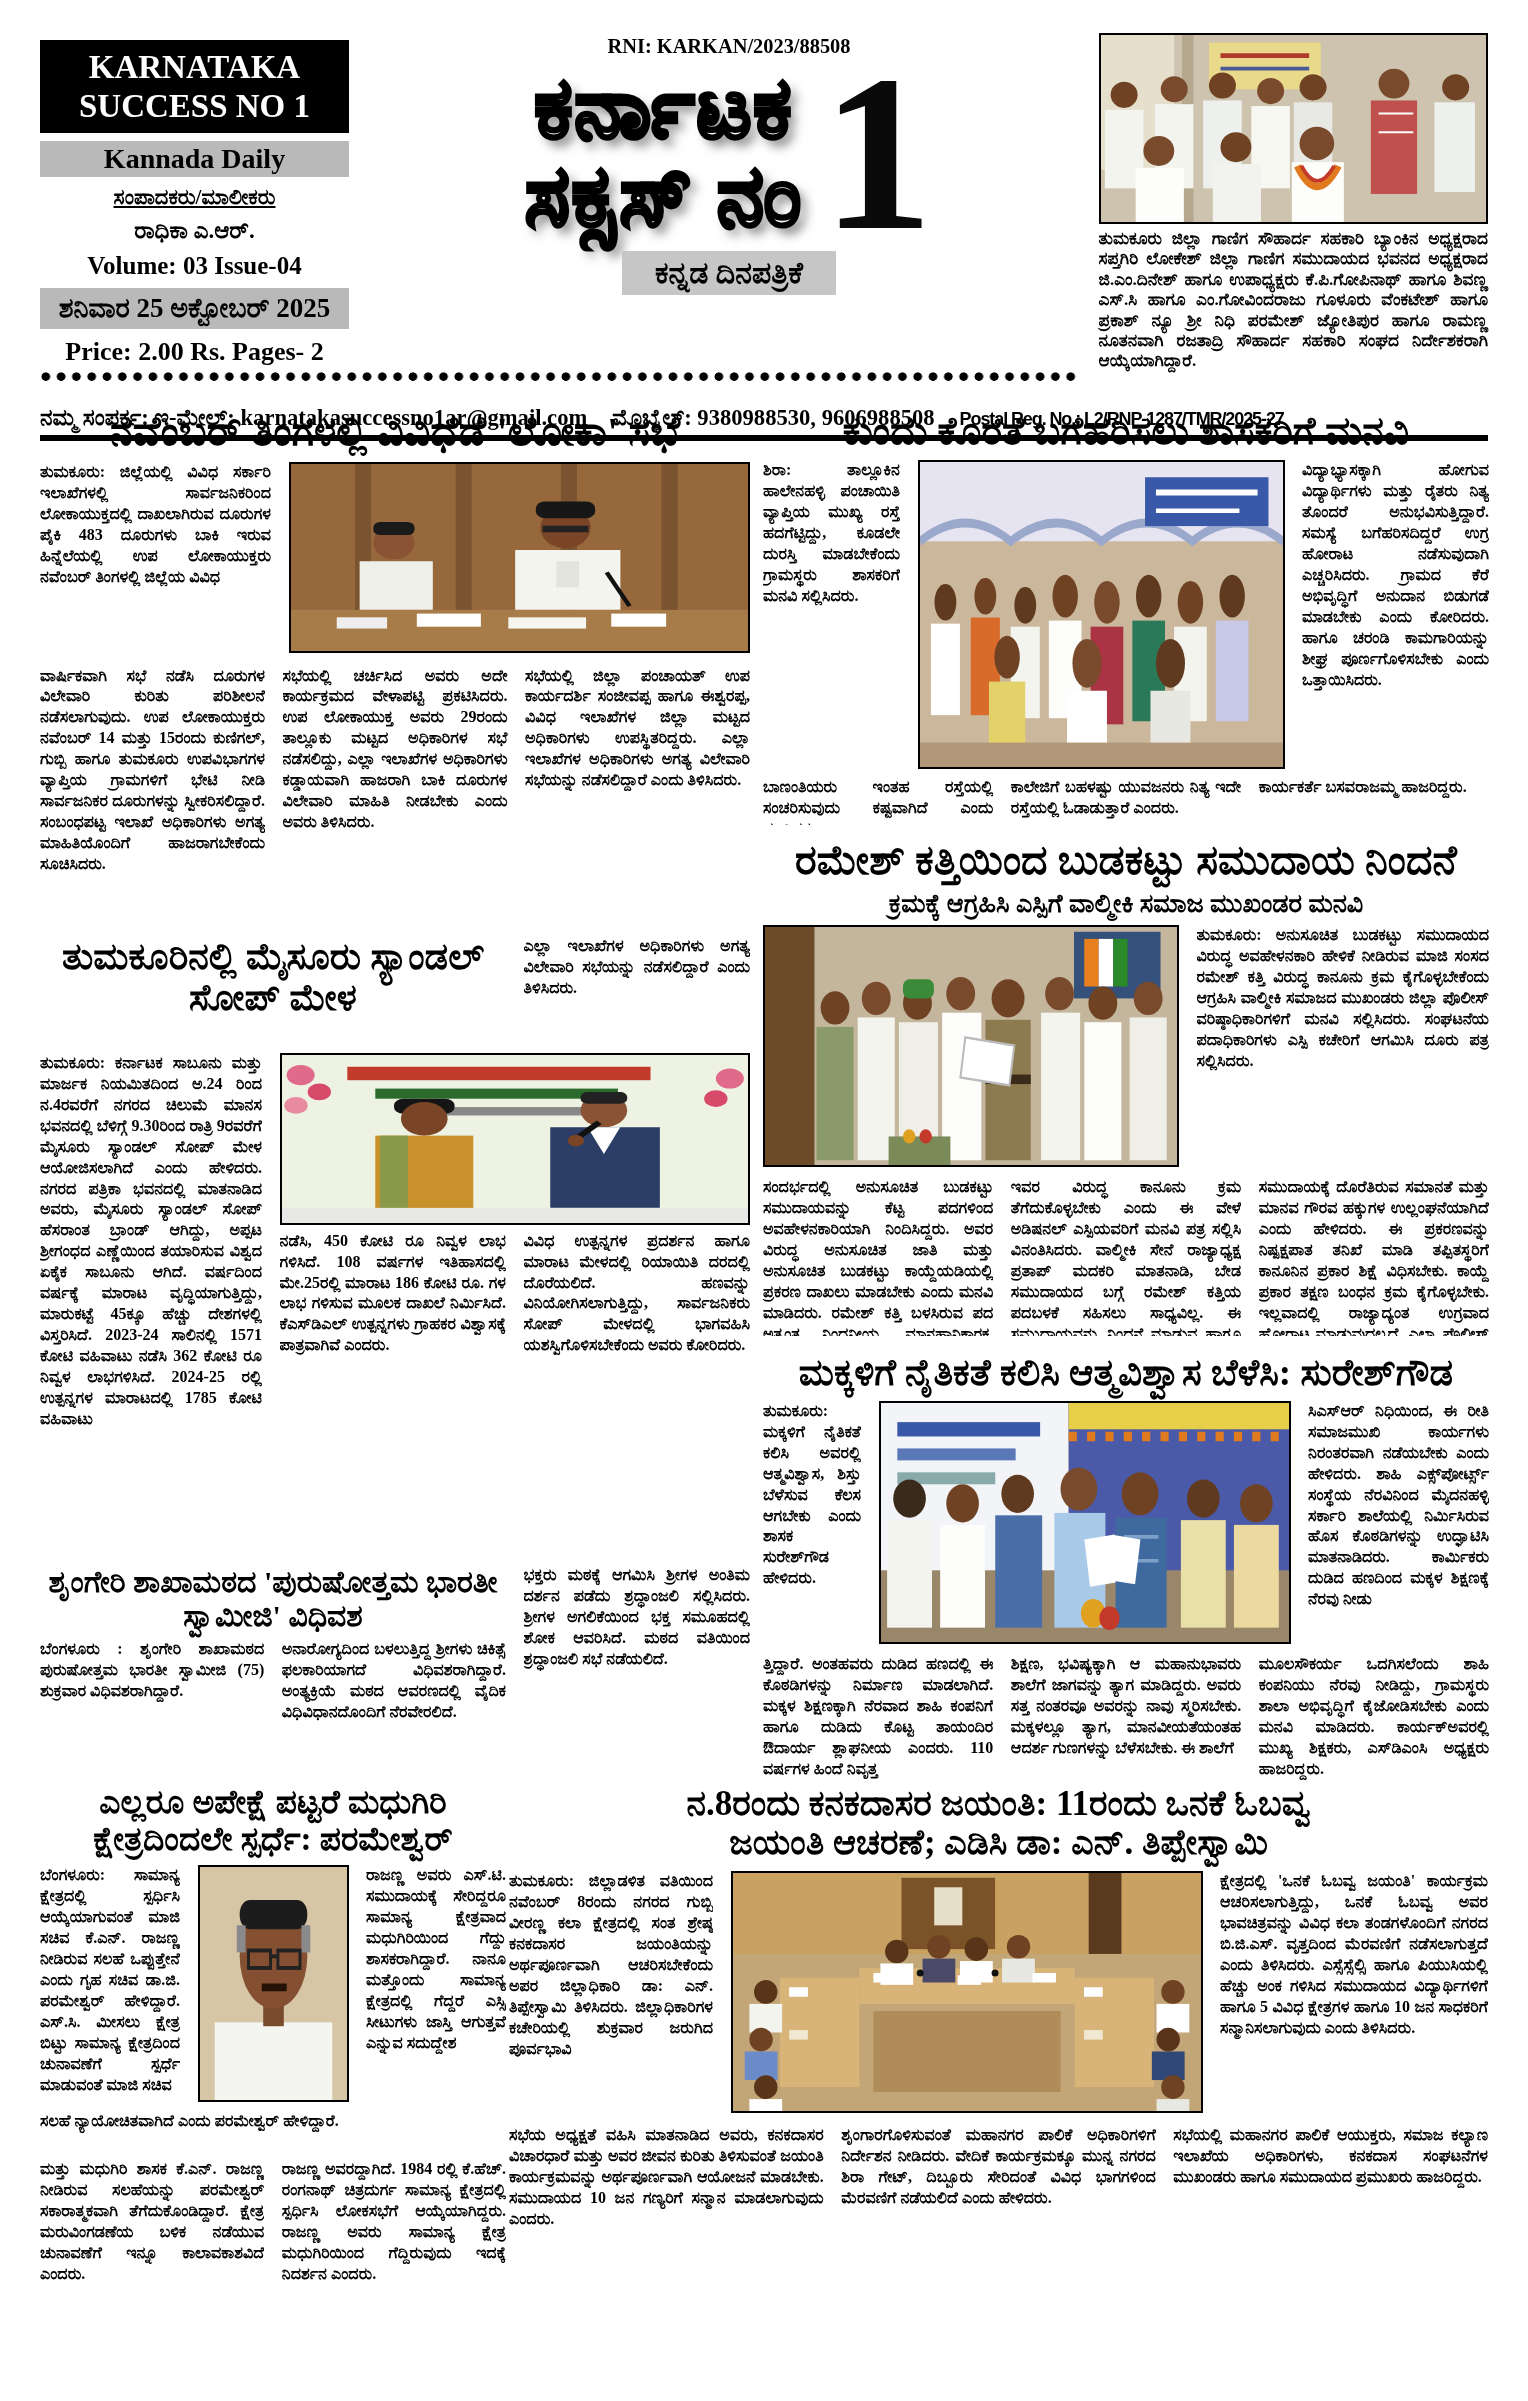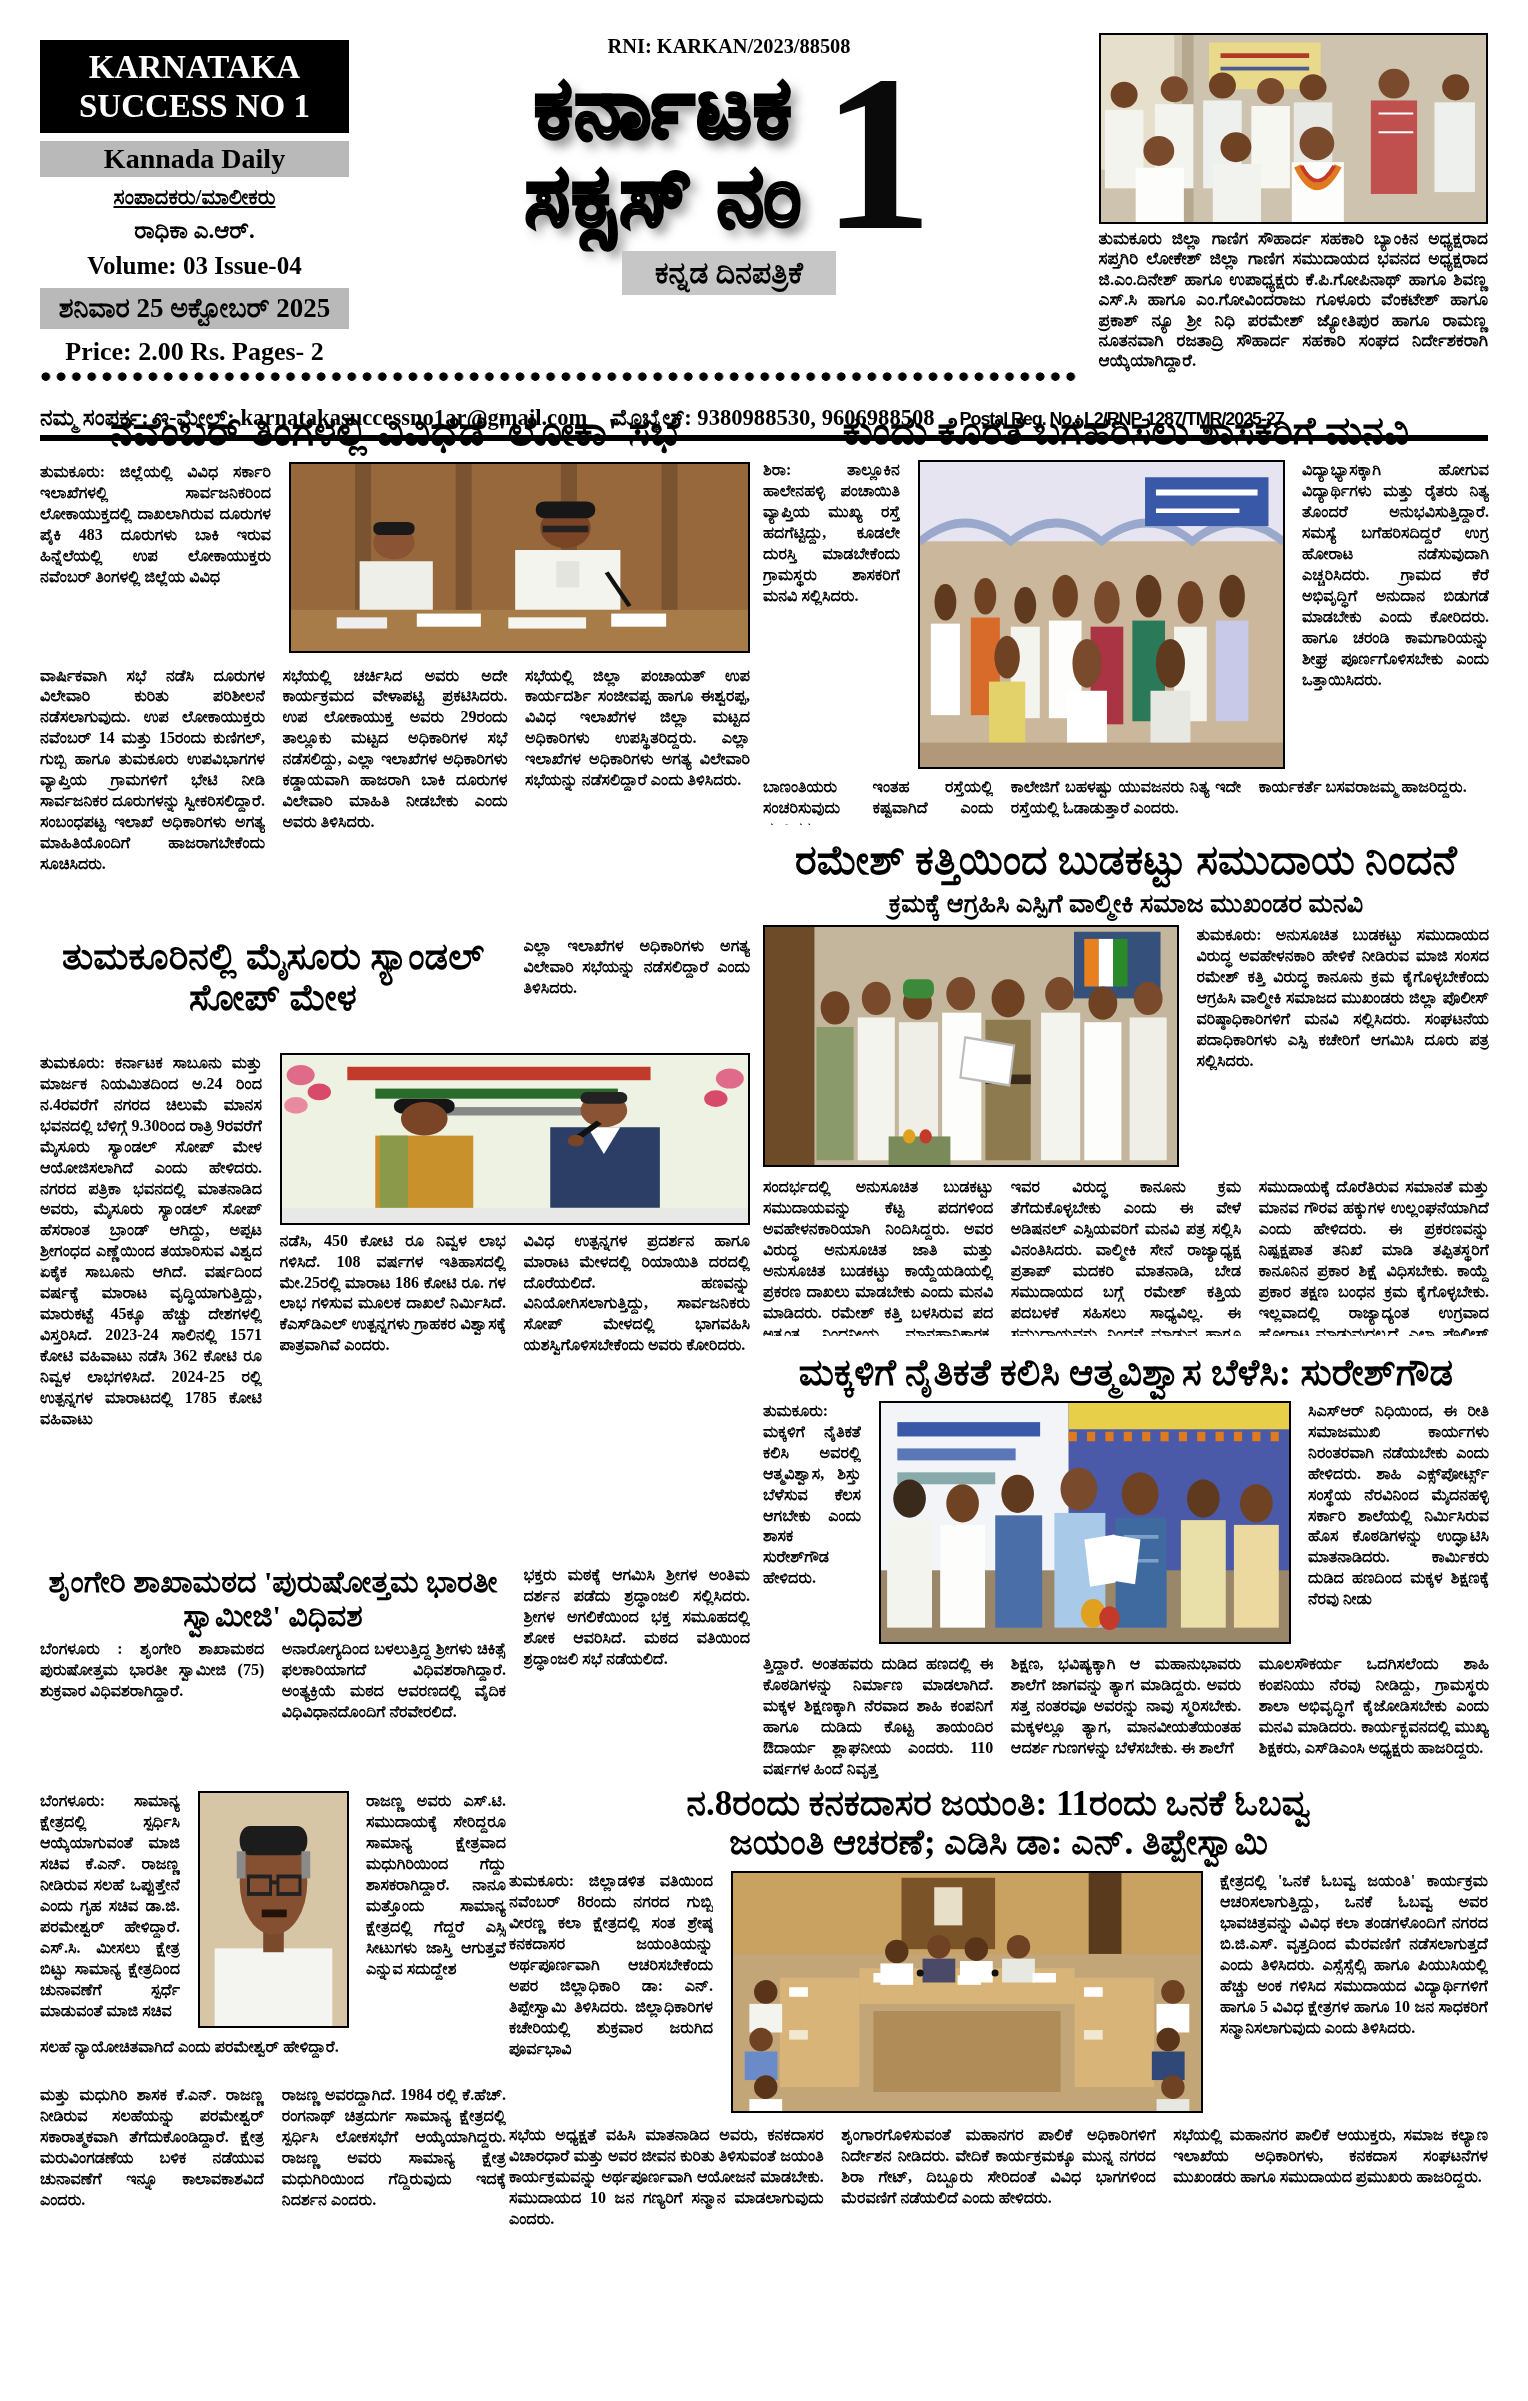--- a/index.html
+++ b/index.html
@@ -332,38 +332,39 @@
             <rect x="173" y="51" width="22" height="43" fill="#ecd9a0"></rect>
           <circle cx="104" cy="88" r="6" fill="#e0a020"></circle>
             <circle cx="112" cy="90" r="5" fill="#c43a2a"></circle>
         </svg>
       </div>
       <div class="c bt">ಸಿಎಸ್‌ಆರ್ ನಿಧಿಯಿಂದ, ಈ ರೀತಿ ಸಮಾಜಮುಖಿ ಕಾರ್ಯಗಳು ನಿರಂತರವಾಗಿ ನಡೆಯಬೇಕು ಎಂದು ಹೇಳಿದರು. ಶಾಹಿ ಎಕ್ಸ್‌ಪೋರ್ಟ್ಸ್ ಸಂಸ್ಥೆಯ ನೆರವಿನಿಂದ ಮೈದನಹಳ್ಳಿ ಸರ್ಕಾರಿ ಶಾಲೆಯಲ್ಲಿ ನಿರ್ಮಿಸಿರುವ ಹೊಸ ಕೊಠಡಿಗಳನ್ನು ಉದ್ಘಾಟಿಸಿ ಮಾತನಾಡಿದರು. ಕಾರ್ಮಿಕರು ದುಡಿದ ಹಣದಿಂದ ಮಕ್ಕಳ ಶಿಕ್ಷಣಕ್ಕೆ ನೆರವು ನೀಡು</div>
     </div>
     <div class="cols mt10" style="height:138px;">
       <div class="c bt">ತ್ತಿದ್ದಾರೆ. ಅಂತಹವರು ದುಡಿದ ಹಣದಲ್ಲಿ ಈ ಕೊಠಡಿಗಳನ್ನು ನಿರ್ಮಾಣ ಮಾಡಲಾಗಿದೆ. ಮಕ್ಕಳ ಶಿಕ್ಷಣಕ್ಕಾಗಿ ನೆರವಾದ ಶಾಹಿ ಕಂಪನಿಗೆ ಹಾಗೂ ದುಡಿದು ಕೊಟ್ಟ ತಾಯಂದಿರ ಔದಾರ್ಯ ಶ್ಲಾಘನೀಯ ಎಂದರು. 110 ವರ್ಷಗಳ ಹಿಂದೆ ನಿವೃತ್ತ</div>
       <div class="c bt">ಶಿಕ್ಷಣ, ಭವಿಷ್ಯಕ್ಕಾಗಿ ಆ ಮಹಾನುಭಾವರು ಶಾಲೆಗೆ ಜಾಗವನ್ನು ತ್ಯಾಗ ಮಾಡಿದ್ದರು. ಅವರು ಸತ್ತ ನಂತರವೂ ಅವರನ್ನು ನಾವು ಸ್ಮರಿಸಬೇಕು. ಮಕ್ಕಳಲ್ಲೂ ತ್ಯಾಗ, ಮಾನವೀಯತೆಯಂತಹ ಆದರ್ಶ ಗುಣಗಳನ್ನು ಬೆಳೆಸಬೇಕು. ಈ ಶಾಲೆಗೆ</div>
-      <div class="c bt">ಮೂಲಸೌಕರ್ಯ ಒದಗಿಸಲೆಂದು ಶಾಹಿ ಕಂಪನಿಯು ನೆರವು ನೀಡಿದ್ದು, ಗ್ರಾಮಸ್ಥರು ಶಾಲಾ ಅಭಿವೃದ್ಧಿಗೆ ಕೈಜೋಡಿಸಬೇಕು ಎಂದು ಮನವಿ ಮಾಡಿದರು. ಕಾರ್ಯಕ್ಭವನದಲ್ಲಿ ಮುಖ್ಯ ಶಿಕ್ಷಕರು, ಎಸ್‌ಡಿಎಂಸಿ ಅಧ್ಯಕ್ಷರು ಹಾಜರಿದ್ದರು.</div>
+      <div class="c bt">ಮೂಲಸೌಕರ್ಯ ಒದಗಿಸಲೆಂದು ಶಾಹಿ ಕಂಪನಿಯು ನೆರವು ನೀಡಿದ್ದು, ಗ್ರಾಮಸ್ಥರು ಶಾಲಾ ಅಭಿವೃದ್ಧಿಗೆ ಕೈಜೋಡಿಸಬೇಕು ಎಂದು ಮನವಿ ಮಾಡಿದರು. ಕಾರ್ಯಕ್ಅವರಲ್ಲಿ ಮುಖ್ಯ ಶಿಕ್ಷಕರು, ಎಸ್‌ಡಿಎಂಸಿ ಅಧ್ಯಕ್ಷರು ಹಾಜರಿದ್ದರು.</div>
     </div>
   </div>
 
   <div class="blk" style="left:40px; top:1565px; width:710px; height:215px;">
     <div class="cols" style="height:100%;">
       <div style="width:466px; flex:none;">
         <div class="hl hl-42">ಶೃಂಗೇರಿ ಶಾಖಾಮಠದ 'ಪುರುಷೋತ್ತಮ ಭಾರತೀ ಸ್ವಾಮೀಜಿ' ವಿಧಿವಶ</div>
         <div class="cols mt10" style="height:122px;">
           <div class="c bt">ಬೆಂಗಳೂರು : ಶೃಂಗೇರಿ ಶಾಖಾಮಠದ ಪುರುಷೋತ್ತಮ ಭಾರತೀ ಸ್ವಾಮೀಜಿ (75) ಶುಕ್ರವಾರ ವಿಧಿವಶರಾಗಿದ್ದಾರೆ.</div>
           <div class="c bt">ಅನಾರೋಗ್ಯದಿಂದ ಬಳಲುತ್ತಿದ್ದ ಶ್ರೀಗಳು ಚಿಕಿತ್ಸೆ ಫಲಕಾರಿಯಾಗದೆ ವಿಧಿವಶರಾಗಿದ್ದಾರೆ. ಅಂತ್ಯಕ್ರಿಯೆ ಮಠದ ಆವರಣದಲ್ಲಿ ವೈದಿಕ ವಿಧಿವಿಧಾನದೊಂದಿಗೆ ನೆರವೇರಲಿದೆ.</div>
         </div>
       </div>
       <div class="c bt">ಭಕ್ತರು ಮಠಕ್ಕೆ ಆಗಮಿಸಿ ಶ್ರೀಗಳ ಅಂತಿಮ ದರ್ಶನ ಪಡೆದು ಶ್ರದ್ಧಾಂಜಲಿ ಸಲ್ಲಿಸಿದರು. ಶ್ರೀಗಳ ಅಗಲಿಕೆಯಿಂದ ಭಕ್ತ ಸಮೂಹದಲ್ಲಿ ಶೋಕ ಆವರಿಸಿದೆ. ಮಠದ ವತಿಯಿಂದ ಶ್ರದ್ಧಾಂಜಲಿ ಸಭೆ ನಡೆಯಲಿದೆ.</div>
     </div>
   </div>
 
   <div class="blk" style="left:40px; top:1784px; width:466px; height:595px;">
+    <div class="hl hl-46">ಎಲ್ಲರೂ ಅಪೇಕ್ಷೆ ಪಟ್ಟರೆ ಮಧುಗಿರಿ ಕ್ಷೇತ್ರದಿಂದಲೇ ಸ್ಪರ್ಧೆ: ಪರಮೇಶ್ವರ್</div>
     <div class="cols mt10" style="height:240px;">
       <div class="c bt">ಬೆಂಗಳೂರು: ಸಾಮಾನ್ಯ ಕ್ಷೇತ್ರದಲ್ಲಿ ಸ್ಪರ್ಧಿಸಿ ಆಯ್ಕೆಯಾಗುವಂತೆ ಮಾಜಿ ಸಚಿವ ಕೆ.ಎನ್. ರಾಜಣ್ಣ ನೀಡಿರುವ ಸಲಹೆ ಒಪ್ಪುತ್ತೇನೆ ಎಂದು ಗೃಹ ಸಚಿವ ಡಾ.ಜಿ. ಪರಮೇಶ್ವರ್ ಹೇಳಿದ್ದಾರೆ. ಎಸ್.ಸಿ. ಮೀಸಲು ಕ್ಷೇತ್ರ ಬಿಟ್ಟು ಸಾಮಾನ್ಯ ಕ್ಷೇತ್ರದಿಂದ ಚುನಾವಣೆಗೆ ಸ್ಪರ್ಧೆ ಮಾಡುವಂತೆ ಮಾಜಿ ಸಚಿವ</div>
       <div class="ph" style="width:151px; height:237px;">
         <svg viewBox="0 0 100 120" preserveAspectRatio="none">
           <rect width="100" height="120" fill="#d6c6a6"></rect>
           <rect x="10" y="80" width="80" height="40" fill="#f4f4f0"></rect>
           <rect x="43" y="66" width="14" height="16" fill="#7a4a2c"></rect>
           <ellipse cx="50" cy="46" rx="23" ry="27" fill="#845031"></ellipse>
           <rect x="27" y="17" width="46" height="15" rx="7" fill="#1c1c1c"></rect>
           <rect x="25" y="30" width="6" height="14" fill="#8a8a8a"></rect>

